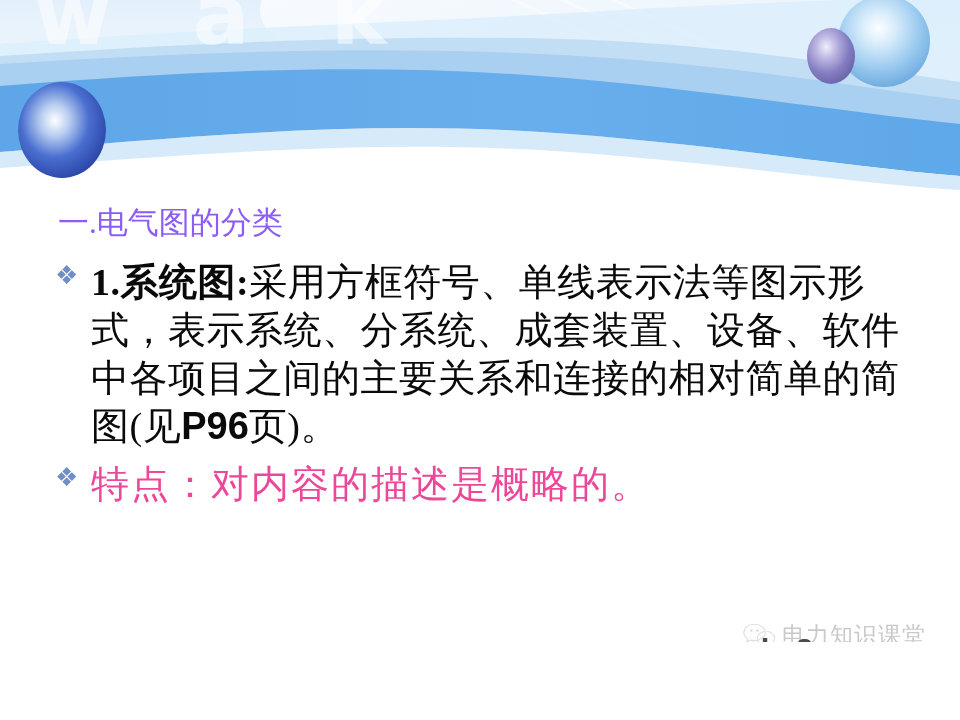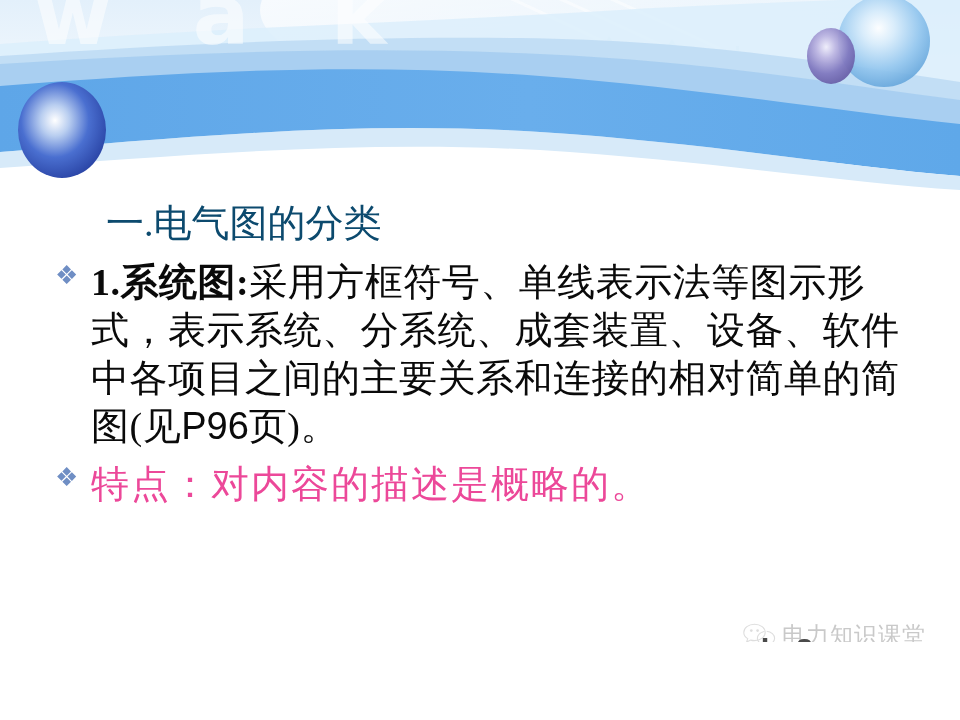--- a/index.html
+++ b/index.html
@@ -55,25 +55,24 @@
     left: 0;
     top: 190px;
     width: 960px;
   }
 
   .heading {
     position: absolute;
     left: 58px;
     top: 11px;
     font-family: "Liberation Serif", "DejaVu Serif", serif;
-    font-size: 38px;
+    font-size: 31px;
     line-height: 44px;
-    color: #0c4a6e;
+    color: #8b5cf6;
     white-space: nowrap;
-    margin-left: 48px;
   }
 
   .bullet-block {
     position: absolute;
     left: 55px;
     top: 68px;
     width: 880px;
   }
 
   .bullet-row {
@@ -103,21 +102,21 @@
     line-height: 48px;
     color: #0a0a0a;
     letter-spacing: 0.5px;
   }
   .bullet-text .lead {
     font-weight: bold;
     font-family: Liberation Serif, serif;
   }
   .bullet-text .latin {
     font-family: "Liberation Sans", "DejaVu Sans", sans-serif;
-    font-weight: normal;
+    font-weight: bold;
     letter-spacing: 0;
   }
   .bullet-row.accent .bullet-text {
     color: #ec4899;
     letter-spacing: 2px;
   }
 
   
   .footer-mark {
     position: absolute;

